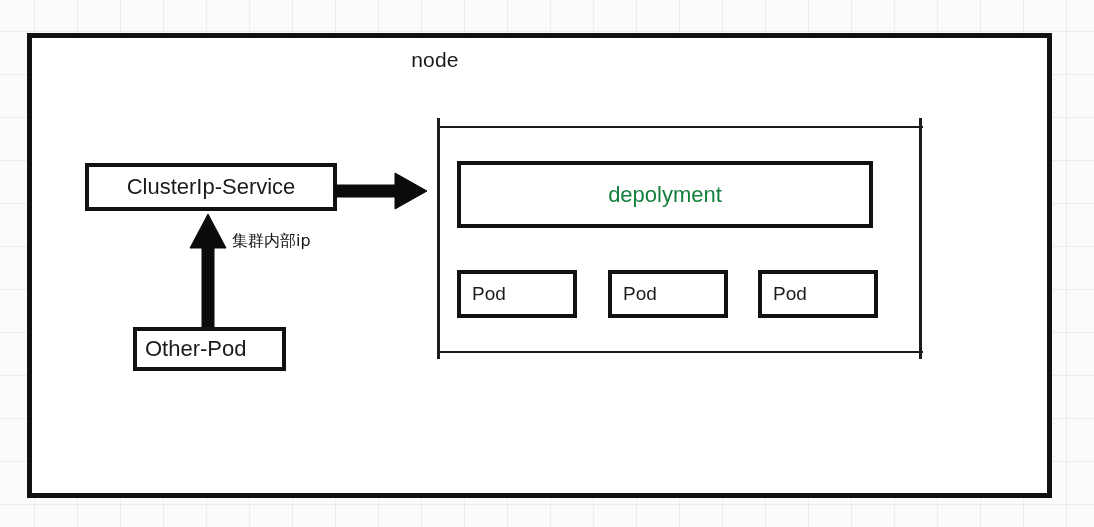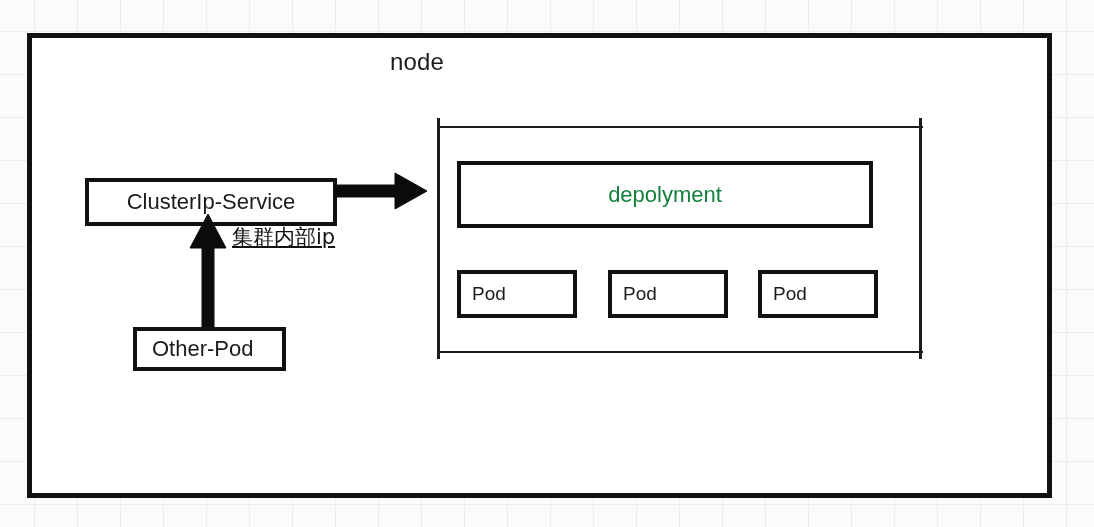--- a/index.html
+++ b/index.html
@@ -34,44 +34,43 @@
     top: 33px;
     width: 1025px;
     height: 465px;
     background: #ffffff;
     border: 5px solid #111111;
     box-sizing: border-box;
   }
 
   #node-label {
     position: absolute;
-    left: 312px;
+    left: 330px;
     top: 48px;
     width: 210px;
     text-align: center;
-    font-size: 24px;
+    font-size: 21px;
     color: #1b1b1b;
     letter-spacing: 0.2px;
     white-space: nowrap;
   }
 
   
   #clusterip-service {
     position: absolute;
     left: 85px;
     top: 163px;
     width: 252px;
     height: 48px;
     background: #ffffff;
     border: 4px solid #111111;
     box-sizing: border-box;
     display: flex;
     align-items: center;
     justify-content: center;
-    margin-top: 15px;
   }
   #clusterip-service .lbl {
     font-size: 22px;
     color: #1b1b1b;
     white-space: nowrap;
   }
 
   
   #svc-to-deploy-arrow {
     position: absolute;
@@ -87,41 +86,40 @@
     left: 186px;
     top: 212px;
     width: 44px;
     height: 122px;
   }
 
   
   #cluster-internal-ip-label {
     position: absolute;
     left: 232px;
-    top: 223px;
-    font-size: 21px;
+    top: 231px;
+    font-size: 16px;
     color: #131313;
     white-space: nowrap;
     font-family: "DejaVu Sans", "Liberation Sans", sans-serif;
-    text-decoration: underline;
   }
 
   
   #other-pod {
     position: absolute;
     left: 133px;
     top: 327px;
     width: 153px;
     height: 44px;
     background: #ffffff;
     border: 4px solid #111111;
     box-sizing: border-box;
     display: flex;
     align-items: center;
-    padding-left: 15px;
+    padding-left: 8px;
   }
   #other-pod .lbl {
     font-size: 22px;
     color: #1b1b1b;
     white-space: nowrap;
   }
 
   
   #deployment-group {
     position: absolute;

